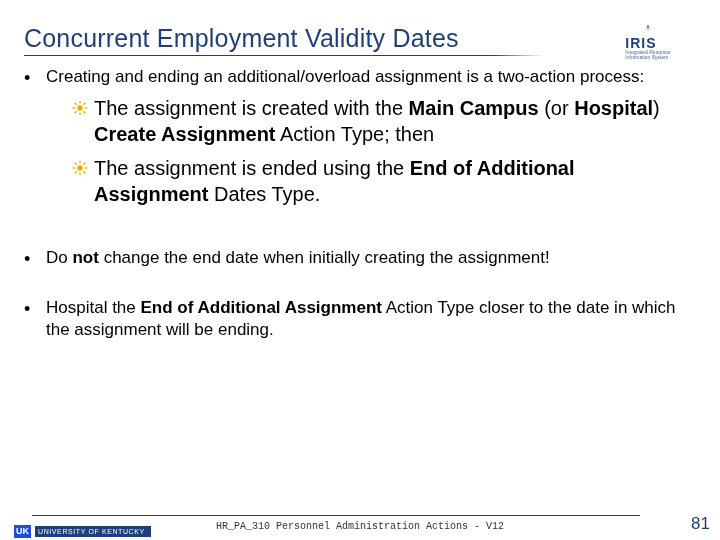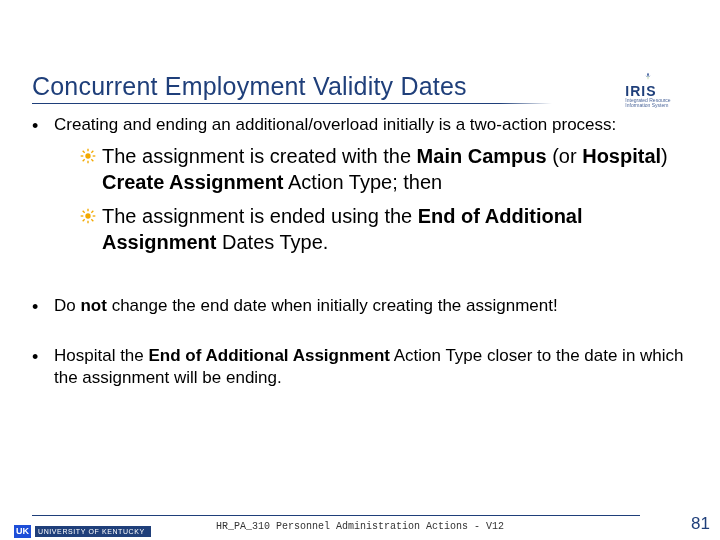--- a/index.html
+++ b/index.html
@@ -5,22 +5,21 @@
   * { box-sizing: border-box; margin: 0; padding: 0; }
   body {
     width: 720px;
     height: 540px;
     background: #ffffff;
     font-family: Verdana, Geneva, sans-serif;
     position: relative;
     overflow: hidden;
   }
   .slide {
-    padding: 24px 32px 0 32px;
-    margin-top: 48px;
+    padding: 24px 32px 0 24px;
   }
   .title-row {
     display: flex;
     align-items: flex-start;
     justify-content: space-between;
     margin-bottom: 6px;
   }
   .title {
     color: #1f3f7a;
     font-family: "Trebuchet MS", Verdana, sans-serif;
@@ -167,21 +166,21 @@
         <span class="small">Information System</span>
       </div>
     </div>
   </div>
 
   <div class="content">
 
     <div class="b1">
       <div class="b1-dot">•</div>
       <div class="b1-text">
-        <span>Creating and ending an additional/overload initially is a </span><span class="underline">two-action process</span><span>:</span>
+        <span>Creating and ending an additional/overload assignment is a </span><span class="underline">two-action process</span><span>:</span>
       </div>
     </div>
 
     <div class="sub-list">
       <div class="b2">
         <div class="sun">
           <svg width="16" height="16" viewBox="0 0 24 24">
               <g fill="#f2a900">
                 <circle cx="12" cy="12" r="4"></circle>
                 <g stroke="#f2a900" stroke-width="2">

